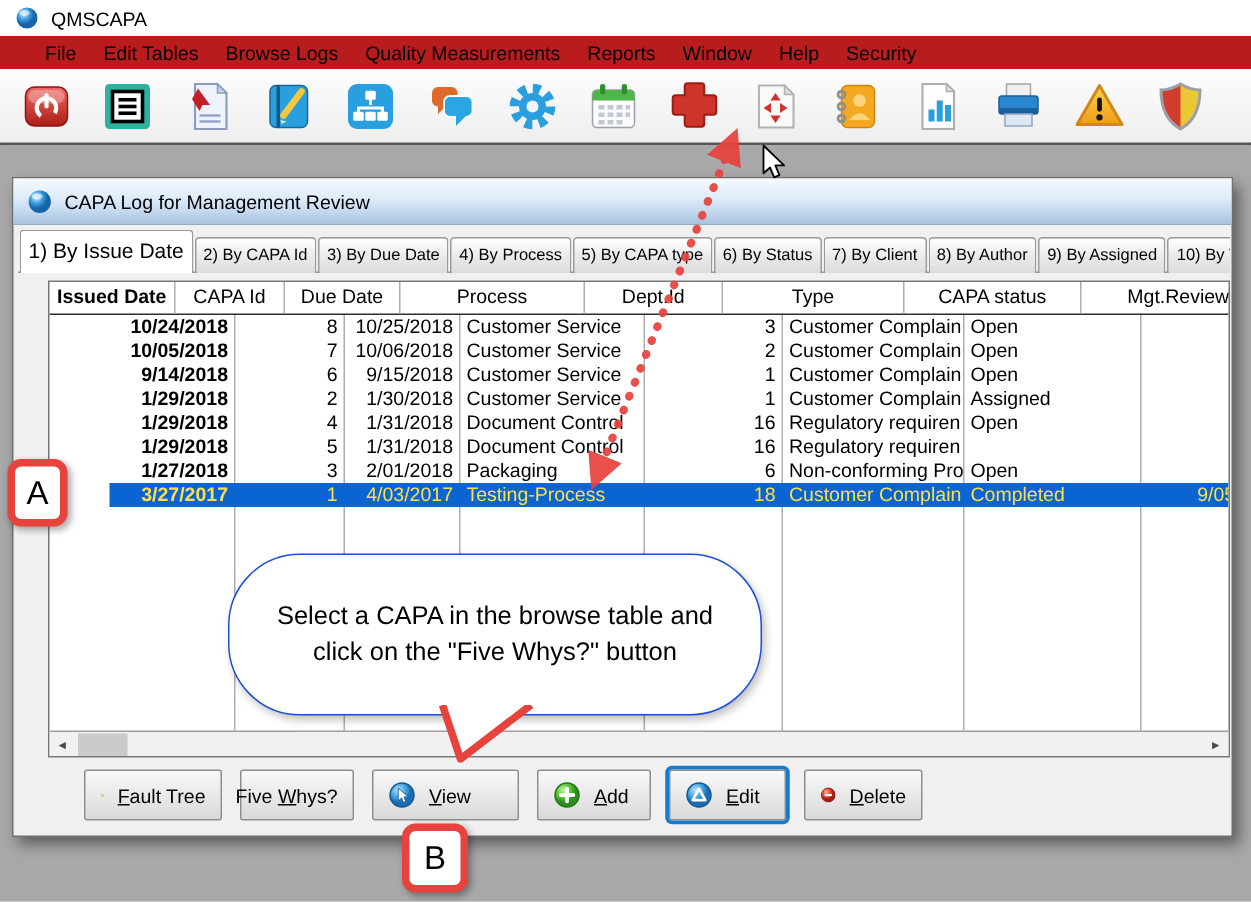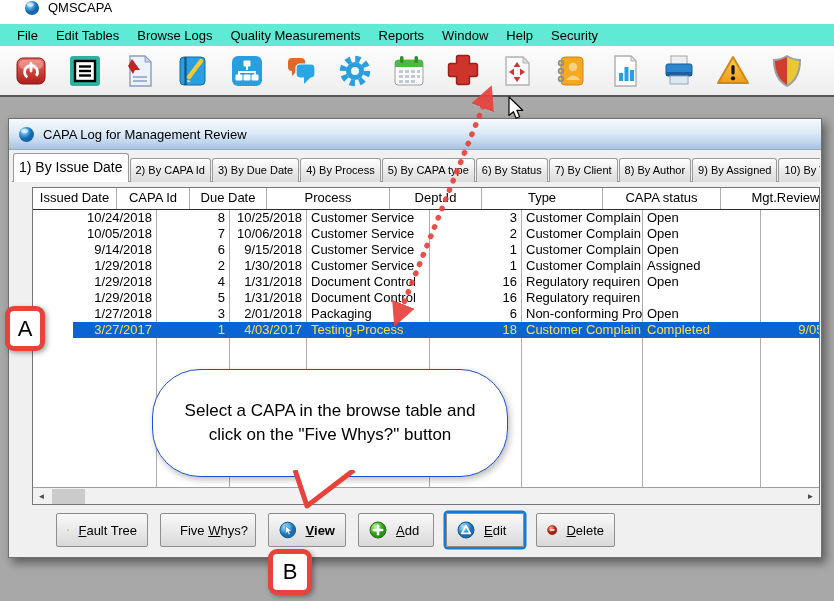--- a/index.html
+++ b/index.html
@@ -3,22 +3,22 @@
 <meta charset="utf-8">
 <style>
   * { margin:0; padding:0; box-sizing:border-box; }
   html,body { width:834px; height:601px; }
   body {
     position:relative; overflow:hidden; background:#fff;
     font-family:"Liberation Sans", sans-serif; color:#000;
     box-shadow: inset 0 0 0 1px #b9b9b9;
   }
   
-  .app-titlebar { height:24px; display:flex; padding-left:24px; gap:8px; font-size:13px; background:#fff; }
-  .menubar { height:22px; display:flex; align-items:center; padding-left:8px; font-size:13px; background:#5eead4; }
+  .app-titlebar { height:24px; display:flex; align-items:center; padding-left:10px; gap:8px; font-size:13px; background:#fff; }
+  .menubar { height:22px; display:flex; align-items:center; padding-left:21px; font-size:13px; background:#b91c1c; }
   .menu-item { padding:3px 9px; white-space:nowrap; cursor:default; }
   .toolbar { height:51px; background:linear-gradient(#fdfdfd,#eeeeee); border-bottom:2px solid #585858;
              display:flex; align-items:center; padding-left:12px; gap:16px; }
   .tbi { width:38px; height:38px; display:inline-block; }
   .desktop { position:absolute; left:0; top:97px; right:0; bottom:0; background:#a8a8a8; }
 
   
   .window { position:absolute; left:8px; top:118px; width:814px; height:440px;
             background:#f0f0f0; border:1px solid #6f6f6f;
             box-shadow:4px 5px 9px rgba(0,0,0,.45); }
@@ -34,42 +34,42 @@
   .sheet-line { position:absolute; left:3px; right:1px; top:62px; border-top:1px solid #9a9a9a; }
 
   
   .table-frame { position:absolute; left:23px; top:68px; width:788px; height:318px;
                  border:1px solid #767676; background:#fff; overflow:hidden; }
   .thead { display:flex; height:22px; border-bottom:1px solid #2e2e2e; }
   .trow  { display:flex; height:16px;margin-left:40px; }
   .cell  { flex:none; overflow:hidden; white-space:nowrap; border-right:1px solid #aeaeae;
            font-size:13px; line-height:15px; }
   .thead .cell { line-height:20px; text-align:center; }
-  .cell:nth-child(1){ width:84px; }  .cell:nth-child(2){ width:73px; }
+  .cell:nth-child(1){ width:84px;font-weight:bold; }  .cell:nth-child(2){ width:73px; }
   .cell:nth-child(3){ width:77px; }  .cell:nth-child(4){ width:123px; }
   .cell:nth-child(5){ width:92px; }  .cell:nth-child(6){ width:121px; }
   .cell:nth-child(7){ width:118px; } .cell:nth-child(8){ width:130px; }
   .trow .cell:nth-child(1), .trow .cell:nth-child(2), .trow .cell:nth-child(3),
   .trow .cell:nth-child(5) { text-align:right; padding-right:4px; }
   .trow .cell:nth-child(4), .trow .cell:nth-child(6), .trow .cell:nth-child(7) { text-align:left; padding-left:4px; }
   .trow .cell:nth-child(8) { text-align:right; padding-right:34px; }
   .trow.selected { background:#0a64d2; color:#fde047; }
   .trow.selected .cell { border-right-color:transparent; }
   .hscroll { position:absolute; left:0; bottom:0; width:100%; height:17px; background:#f1f1f1; border-top:1px solid #9f9f9f; }
   .sb-btn { position:absolute; top:0; width:17px; height:16px; display:flex; align-items:center; justify-content:center;
             color:#4a4a4a; font-size:8px; }
   .sb-btn.left{ left:0; } .sb-btn.right{ right:0; }
   .sb-thumb { position:absolute; left:19px; top:1px; width:33px; height:15px; background:#cbcbcb; }
 
   
   .button-bar { position:absolute; left:23px; top:394px; display:flex; gap:12px; }
   .btn { height:34px; display:flex; align-items:center; gap:9px; padding:0 10px;
          background:linear-gradient(#f9f9f9,#e9e9e9 50%, #d9d9d9); border:1px solid #8e8e8e;
          border-radius:2px; font-size:13px; white-space:nowrap; }
-  .bw1{width:88px;} .bw2{width:92px;margin-left:24px;} .bw3{width:96px;} .bw4{width:78px;font-weight:bold;}
+  .bw1{width:88px;} .bw2{width:92px;margin-left:24px;} .bw3{width:76px;justify-content:flex-end;} .bw4{width:98px;}
   .bw5{width:76px;} .bw6{width:78px;} .bw7{width:79px;}
   .btn.focused { box-shadow:0 0 0 2.5px #1679d2; }
   .mn { text-decoration:underline; }
 
   
   .callout { position:absolute; left:152px; top:369px; width:356px; height:108px; z-index:40;
              background:#fff; border:1px solid #1d4ed8; border-radius:48px;
              display:flex; align-items:center; justify-content:center; text-align:center;
              font-size:17px; line-height:1.4; padding:0 30px; box-shadow:2px 3px 6px rgba(0,0,0,.25); }
   .callout-tail { position:absolute; left:282px; top:470px; z-index:41; }

